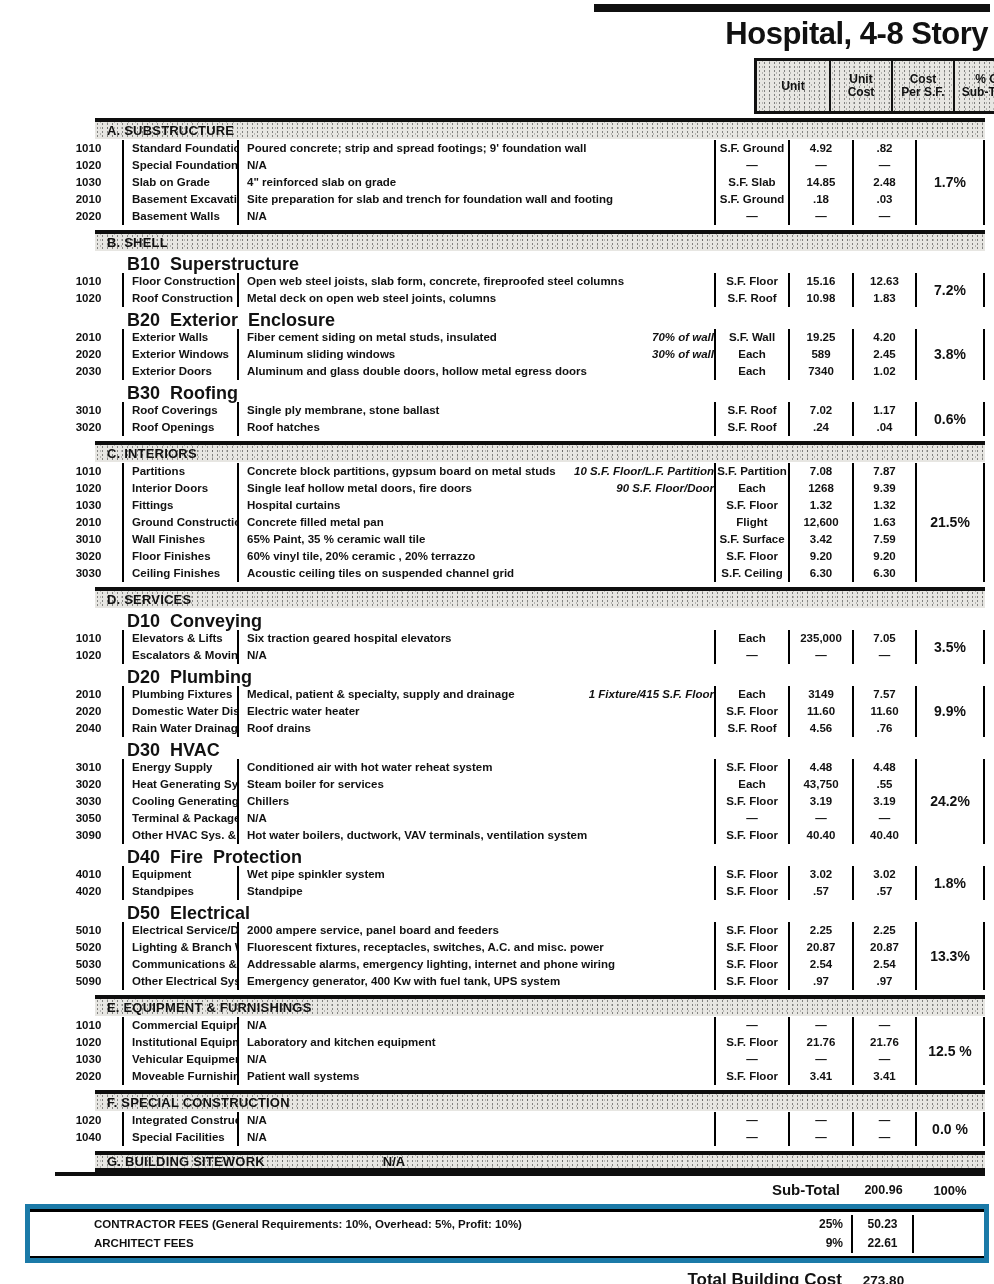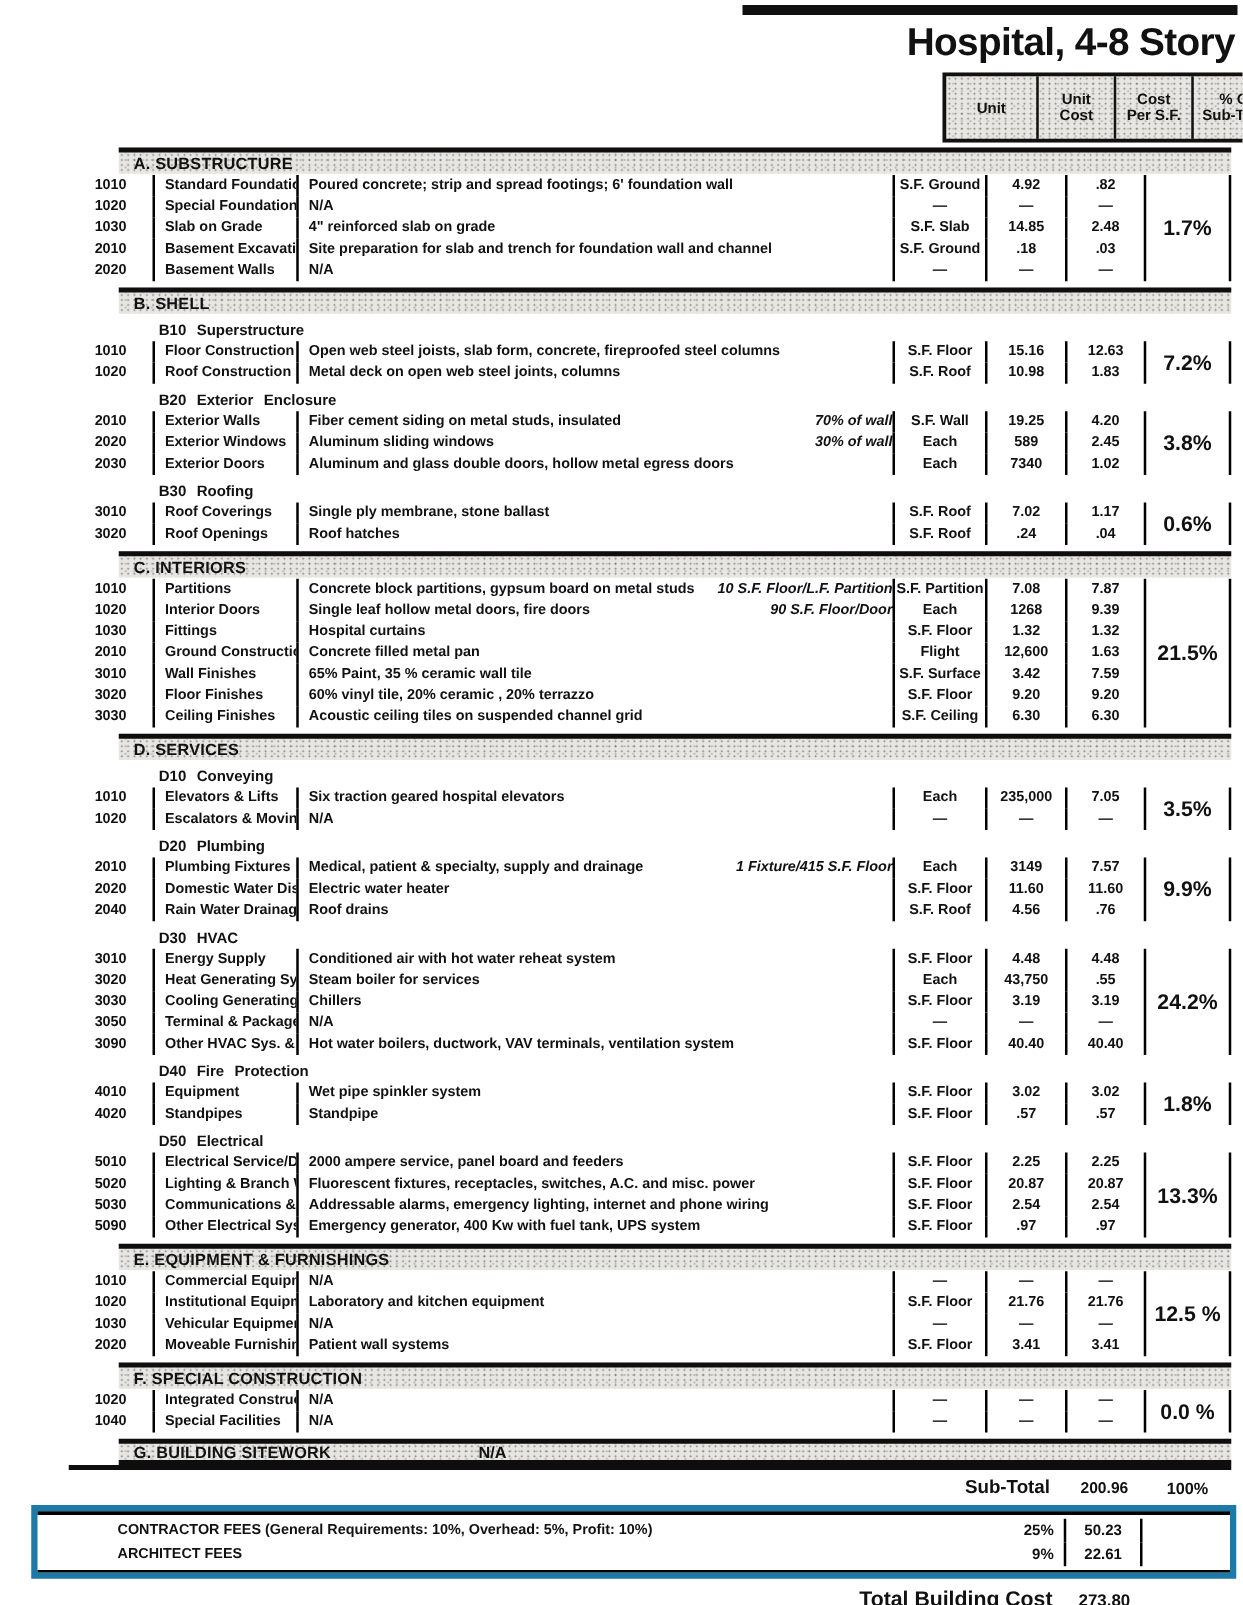--- a/index.html
+++ b/index.html
@@ -33,33 +33,33 @@
 
   
   .table { margin-left:55px; width:930px; }
   .section-bar { border-top:4px solid #0e0e0e; height:21px; display:flex; align-items:center; }
   .bar-label { font-size:13px; font-weight:bold; padding-left:12px; letter-spacing:0.2px; }
   .bar-na { font-size:13px; font-weight:bold; margin-left:118px; }
   .section { padding-bottom:5px; }
   .section.closed { padding-bottom:0;text-align:right; }
   .section.closed .section-bar { border-bottom:4px solid #0e0e0e; }
 
-  .subheader { padding-left:72px; font-size:12px; font-weight:bold; line-height:16px; margin-top:5px; word-spacing:5px; }
+  .subheader { padding-left:72px; font-size:18px; font-weight:bold; line-height:16px; margin-top:5px; word-spacing:5px; }
 
   .group { display:grid; grid-template-columns:67px 115px 1fr 74px 64px 63px 70px; margin-top:1px; }
   .cell { font-size:11.5px; line-height:17px; font-weight:600; }
   .c-code  { text-align:center; }
   .c-title { border-left:2px solid #000; padding-left:8px; white-space:nowrap; overflow:hidden; }
   .c-desc  { border-left:2px solid #000; padding-left:8px; display:flex; justify-content:space-between; }
   .c-desc .note { font-style:italic; white-space:nowrap; font-weight:600;text-align:center; }
   .c-unit  { border-left:2px solid #000; text-align:center; }
   .c-uc    { border-left:2px solid #000; text-align:center; }
   .c-csf   { border-left:2px solid #000; text-align:center; }
   .c-pct   { border-left:2px solid #000; border-right:2px solid #000; display:flex;
-             align-items:center; justify-content:center; font-size:17px; font-weight:600; }
+             align-items:center; justify-content:center; font-size:14px; font-weight:600; }
 
   
   .grid-row { display:grid; grid-template-columns:67px 115px 1fr 74px 64px 63px 70px; }
   .subtotal-row { margin-left:55px; width:930px; border-top:4px solid #0e0e0e; padding-top:4px; }
   .subtotal-label { grid-column:1/6; text-align:right; font-size:15px; font-weight:bold; padding-right:12px; line-height:20px; }
   .subtotal-value { grid-column:6; text-align:center; font-size:12.5px; font-weight:600; line-height:21px; }
   .subtotal-pct { grid-column:7; text-align:center; font-size:13px; font-weight:bold; line-height:21px; }
 
   .fees-box { margin:3px 5px 0 25px; border:5px solid #1b7aa8; background:#fff; }
   .fees-inner { border-top:3px solid #000; border-bottom:2px solid #000; padding:3px 0 3px 26px; }
@@ -102,21 +102,21 @@
   <div class="table" id="table-root">
       <div class="section">
         <div class="section-bar speckle">
           <div class="bar-label">A. SUBSTRUCTURE</div>
         </div>
         <div class="group">
           <div class="cell c-pct" style="grid-area: 1 / 7 / span 5;">1.7%</div>
           <div class="cell c-code">1010</div>
           <div class="cell c-title">Standard Foundations</div>
           <div class="cell c-desc">
-            <div>Poured concrete; strip and spread footings; 6' foundation wall</div>
+            <div>Poured concrete; strip and spread footings; 9' foundation wall</div>
           </div>
           <div class="cell c-unit">S.F. Ground</div>
           <div class="cell c-uc">4.92</div>
           <div class="cell c-csf">.82</div>
           <div class="cell c-code">1020</div>
           <div class="cell c-title">Special Foundations</div>
           <div class="cell c-desc">
             <div>N/A</div>
           </div>
           <div class="cell c-unit">—</div>
@@ -126,21 +126,21 @@
           <div class="cell c-title">Slab on Grade</div>
           <div class="cell c-desc">
             <div>4" reinforced slab on grade</div>
           </div>
           <div class="cell c-unit">S.F. Slab</div>
           <div class="cell c-uc">14.85</div>
           <div class="cell c-csf">2.48</div>
           <div class="cell c-code">2010</div>
           <div class="cell c-title">Basement Excavation</div>
           <div class="cell c-desc">
-            <div>Site preparation for slab and trench for foundation wall and channel</div>
+            <div>Site preparation for slab and trench for foundation wall and footing</div>
           </div>
           <div class="cell c-unit">S.F. Ground</div>
           <div class="cell c-uc">.18</div>
           <div class="cell c-csf">.03</div>
           <div class="cell c-code">2020</div>
           <div class="cell c-title">Basement Walls</div>
           <div class="cell c-desc">
             <div>N/A</div>
           </div>
           <div class="cell c-unit">—</div>

